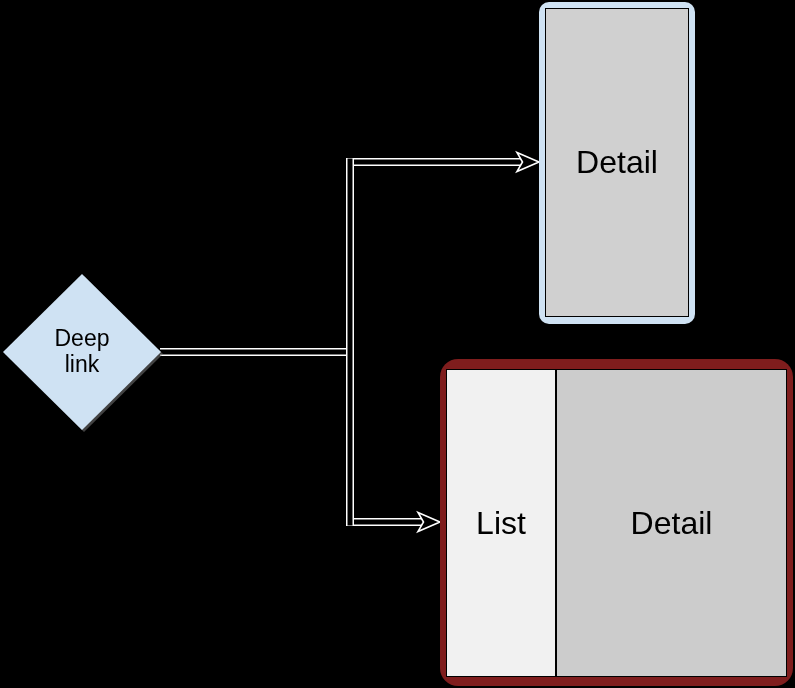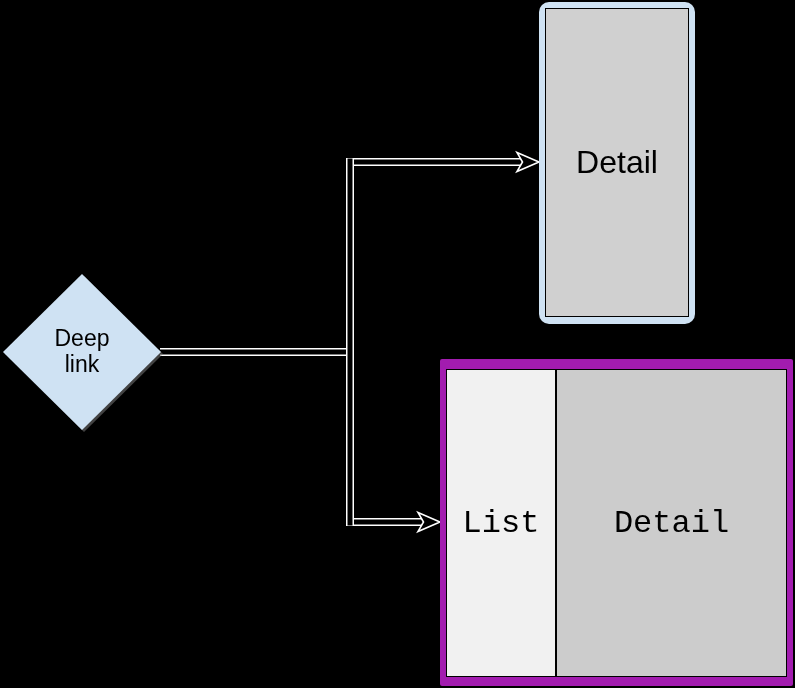--- a/index.html
+++ b/index.html
@@ -71,24 +71,23 @@
     display: flex;
     align-items: center;
     justify-content: center;
   }
   
   .tablet-frame {
     left: 440px;
     top: 359px;
     width: 353px;
     height: 327px;
-    background: #a21caf;
-    border-radius: 2px;
+    background: #7f1d1d;
+    border-radius: 18px;
     box-sizing: border-box;
-    font-family: Liberation Mono, monospace;
   }
   .tablet-screen {
     position: absolute;
     left: 6px;
     top: 10px;
     right: 6px;
     bottom: 9px;
     border: 1.5px solid #000000;
     box-sizing: border-box;
     display: flex;

